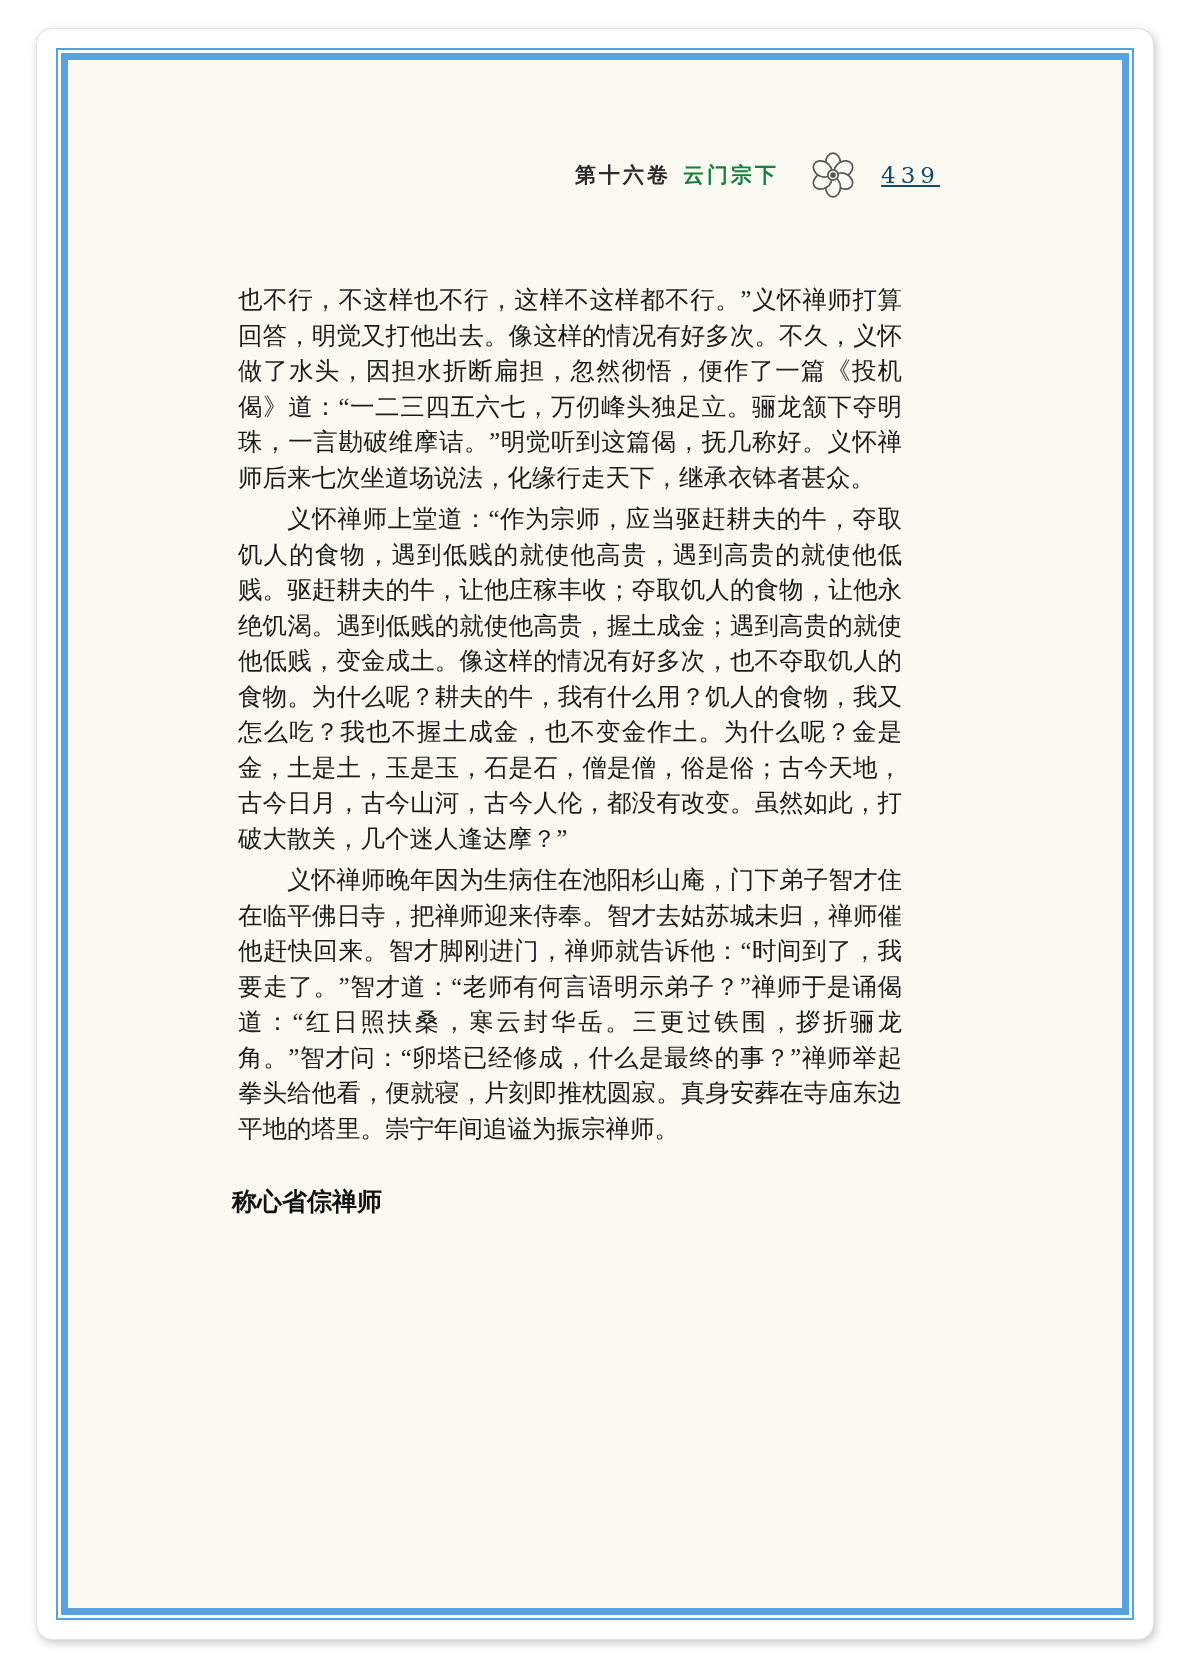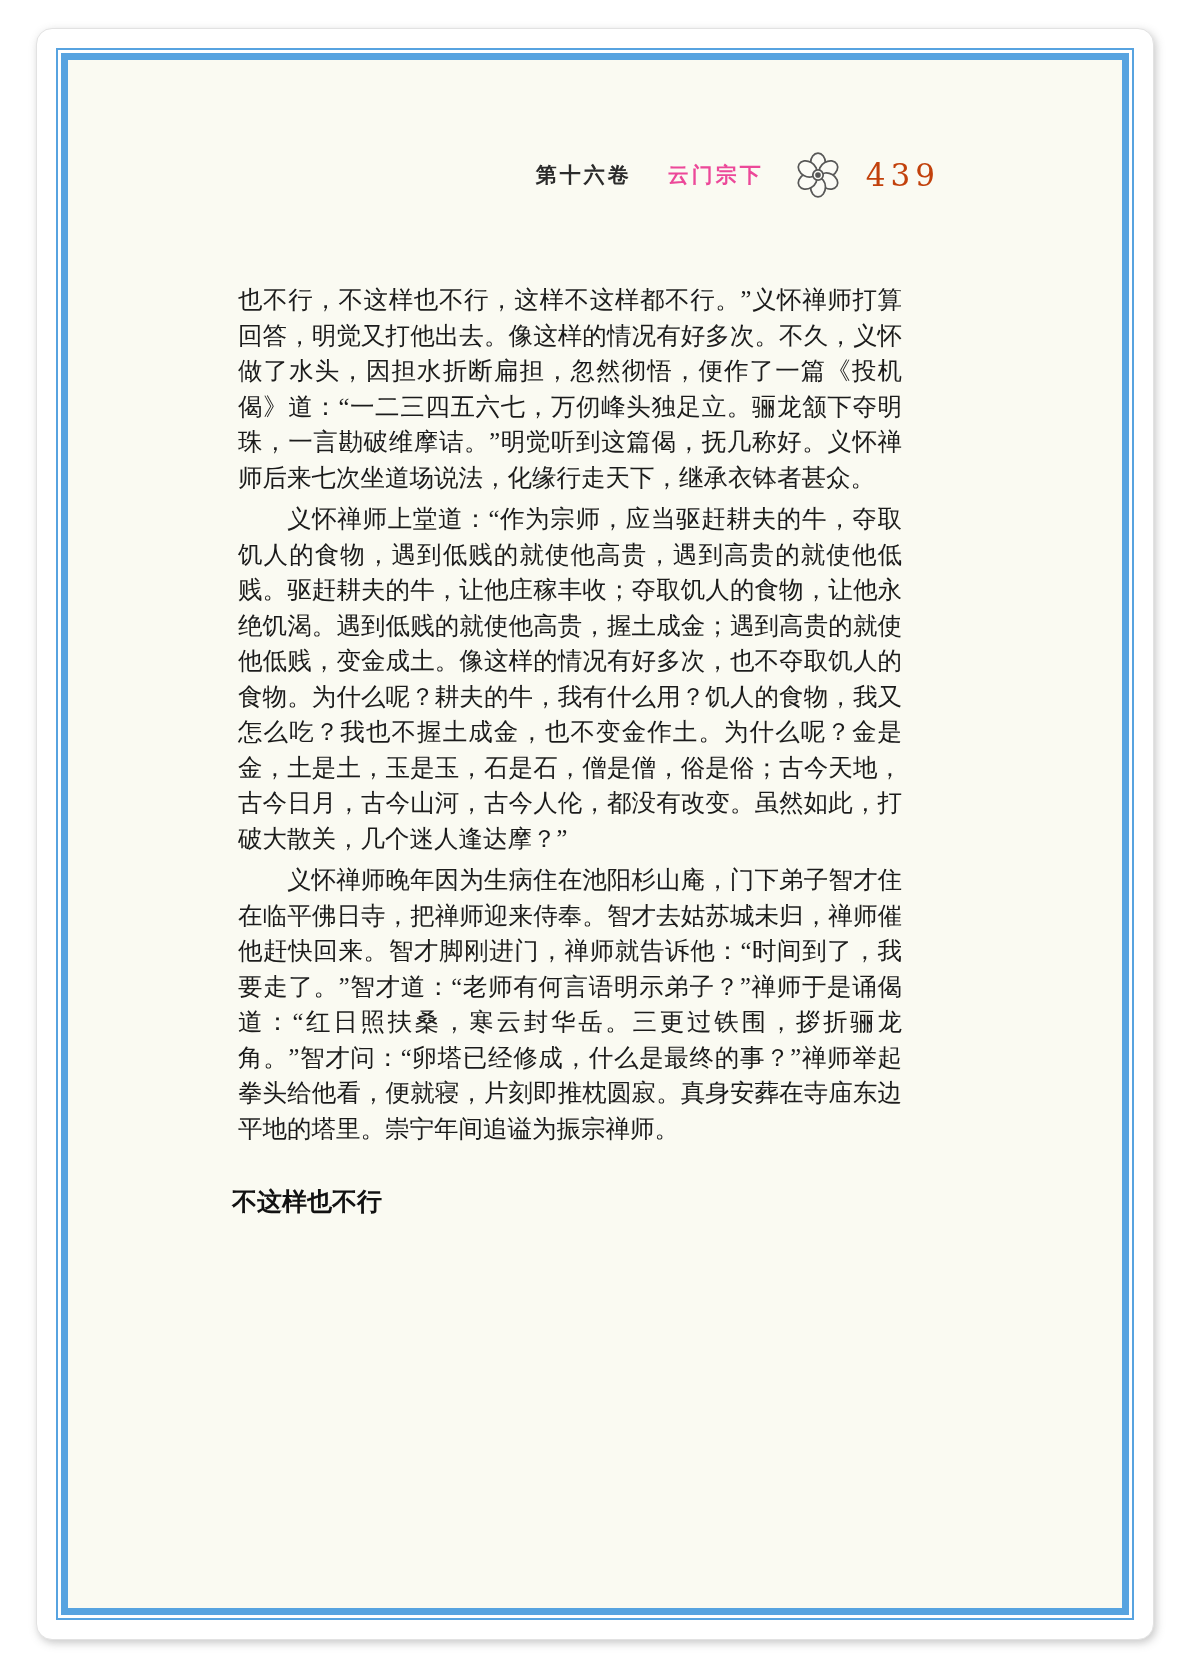--- a/index.html
+++ b/index.html
@@ -20,30 +20,31 @@
     position:absolute;left:3px;top:3px;right:3px;bottom:3px;
     border:7px solid var(--accent,#57a3e0);
     background:var(--paper,#fafaf2);
   }
   .header{
     position:absolute;top:152px;right:248px;
     display:flex;align-items:center;
   }
   .header .vol{
     font-family:"Liberation Sans",sans-serif;font-weight:bold;
-    font-size:21px;letter-spacing:3px;color:#2b2b2b;margin-right:36px;
+    font-size:21px;letter-spacing:3px;color:#2b2b2b;margin-right:12px;
   }
   .header .sec{
     font-family:"Liberation Sans",sans-serif;font-weight:bold;
-    font-size:21px;letter-spacing:3px;color:#ec4899;margin-right:26px;
+    font-size:21px;letter-spacing:3px;color:#15803d;margin-right:26px;
   }
   .header .flower{margin-right:20px;display:block;}
   .header .pagenum{
-    font-size:31px;letter-spacing:5px;color:#c2410c;
+    font-size:23px;letter-spacing:5px;color:#0c4a6e;
     font-family:"DejaVu Serif",serif;
+    text-decoration:underline;
   }
   .text-area{
     position:absolute;left:232px;top:276px;width:676px;
     font-size:24.5px;line-height:35.5px;color:#1b1b1b;
     text-align:justify;text-justify:inter-ideograph;
   }
   .text-area p{margin:6px;}
   .text-area p.indent{text-indent:2em;}
   .section-heading{
     font-family:"Liberation Sans",sans-serif;font-weight:bold;
@@ -74,14 +75,14 @@
       <circle cx="24" cy="20" r="1.7" fill="#575757"></circle>
     </g>
   </svg>
   <span class="pagenum">439</span>
 </div>
 
 <div class="text-area">
   <p>也不行，不这样也不行，这样不这样都不行。”义怀禅师打算回答，明觉又打他出去。像这样的情况有好多次。不久，义怀做了水头，因担水折断扁担，忽然彻悟，便作了一篇《投机偈》道：“一二三四五六七，万仞峰头独足立。骊龙颔下夺明珠，一言勘破维摩诘。”明觉听到这篇偈，抚几称好。义怀禅师后来七次坐道场说法，化缘行走天下，继承衣钵者甚众。</p>
   <p class="indent">义怀禅师上堂道：“作为宗师，应当驱赶耕夫的牛，夺取饥人的食物，遇到低贱的就使他高贵，遇到高贵的就使他低贱。驱赶耕夫的牛，让他庄稼丰收；夺取饥人的食物，让他永绝饥渴。遇到低贱的就使他高贵，握土成金；遇到高贵的就使他低贱，变金成土。像这样的情况有好多次，也不夺取饥人的食物。为什么呢？耕夫的牛，我有什么用？饥人的食物，我又怎么吃？我也不握土成金，也不变金作土。为什么呢？金是金，土是土，玉是玉，石是石，僧是僧，俗是俗；古今天地，古今日月，古今山河，古今人伦，都没有改变。虽然如此，打破大散关，几个迷人逢达摩？”</p>
   <p class="indent">义怀禅师晚年因为生病住在池阳杉山庵，门下弟子智才住在临平佛日寺，把禅师迎来侍奉。智才去姑苏城未归，禅师催他赶快回来。智才脚刚进门，禅师就告诉他：“时间到了，我要走了。”智才道：“老师有何言语明示弟子？”禅师于是诵偈道：“红日照扶桑，寒云封华岳。三更过铁围，拶折骊龙角。”智才问：“卵塔已经修成，什么是最终的事？”禅师举起拳头给他看，便就寝，片刻即推枕圆寂。真身安葬在寺庙东边平地的塔里。崇宁年间追谥为振宗禅师。</p>
-  <h2 class="section-heading">不这样也不行</h2>
+  <h2 class="section-heading">称心省倧禅师</h2>
 </div>
 
 </body></html>

